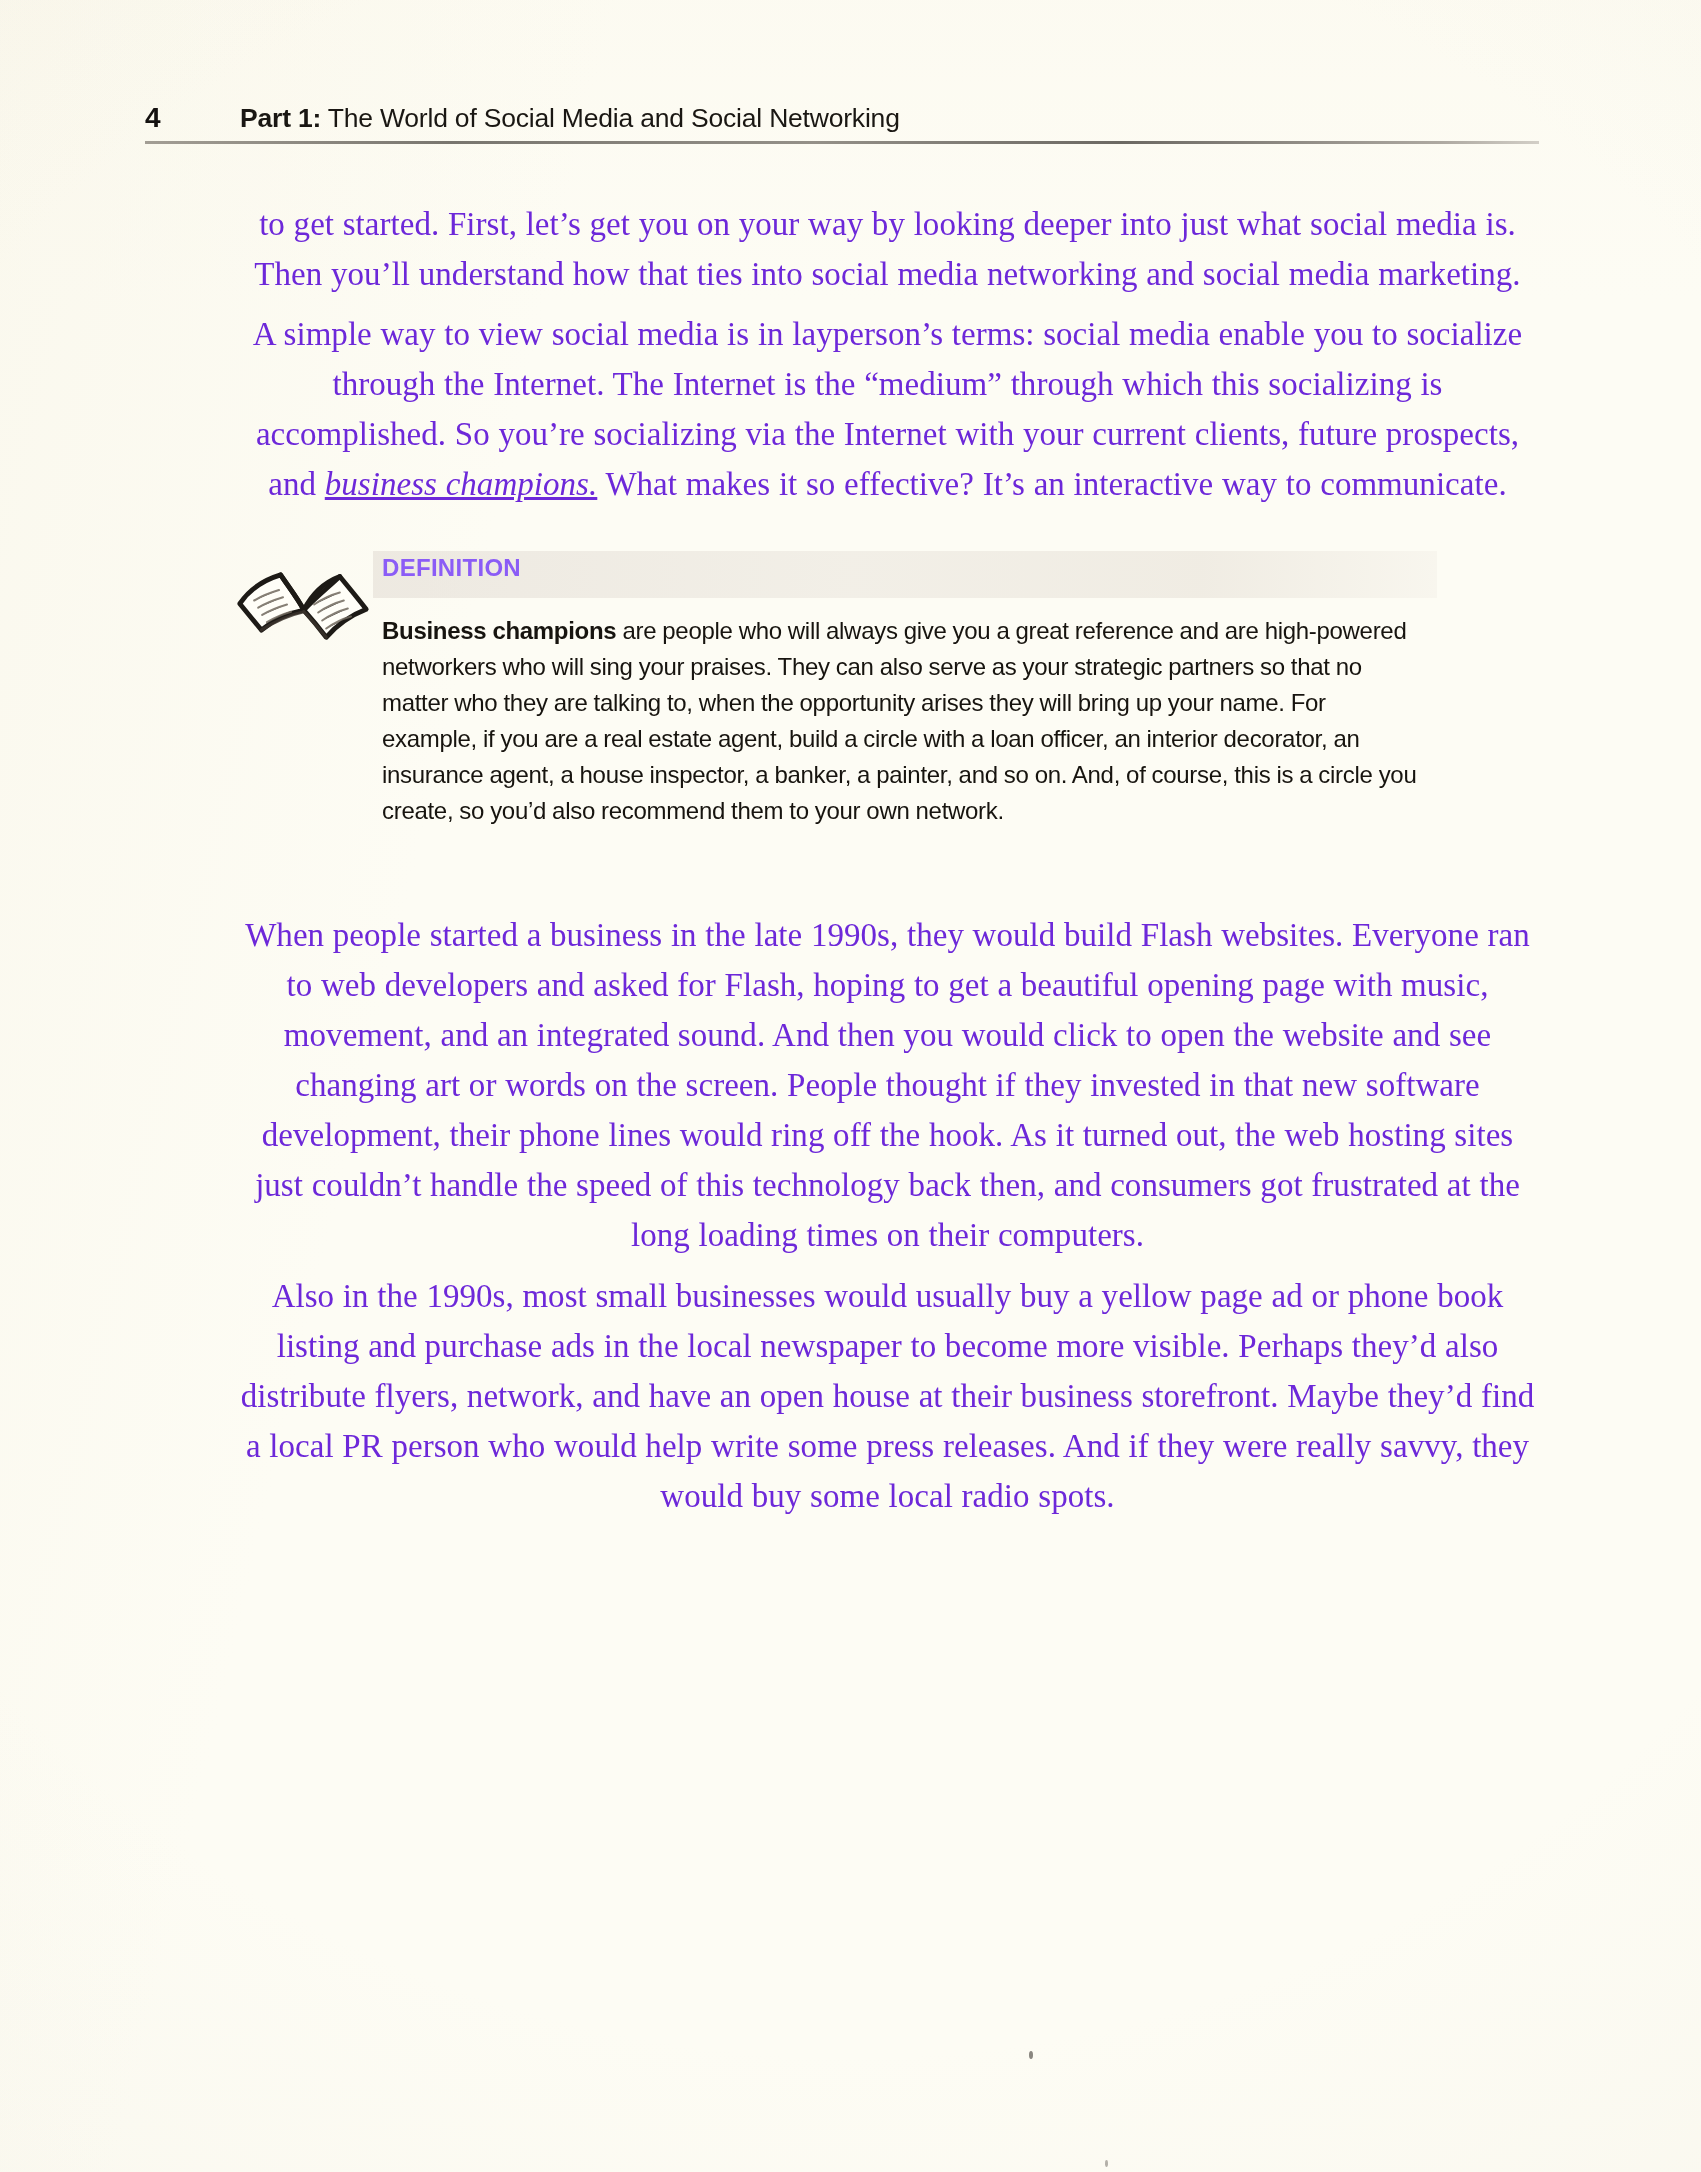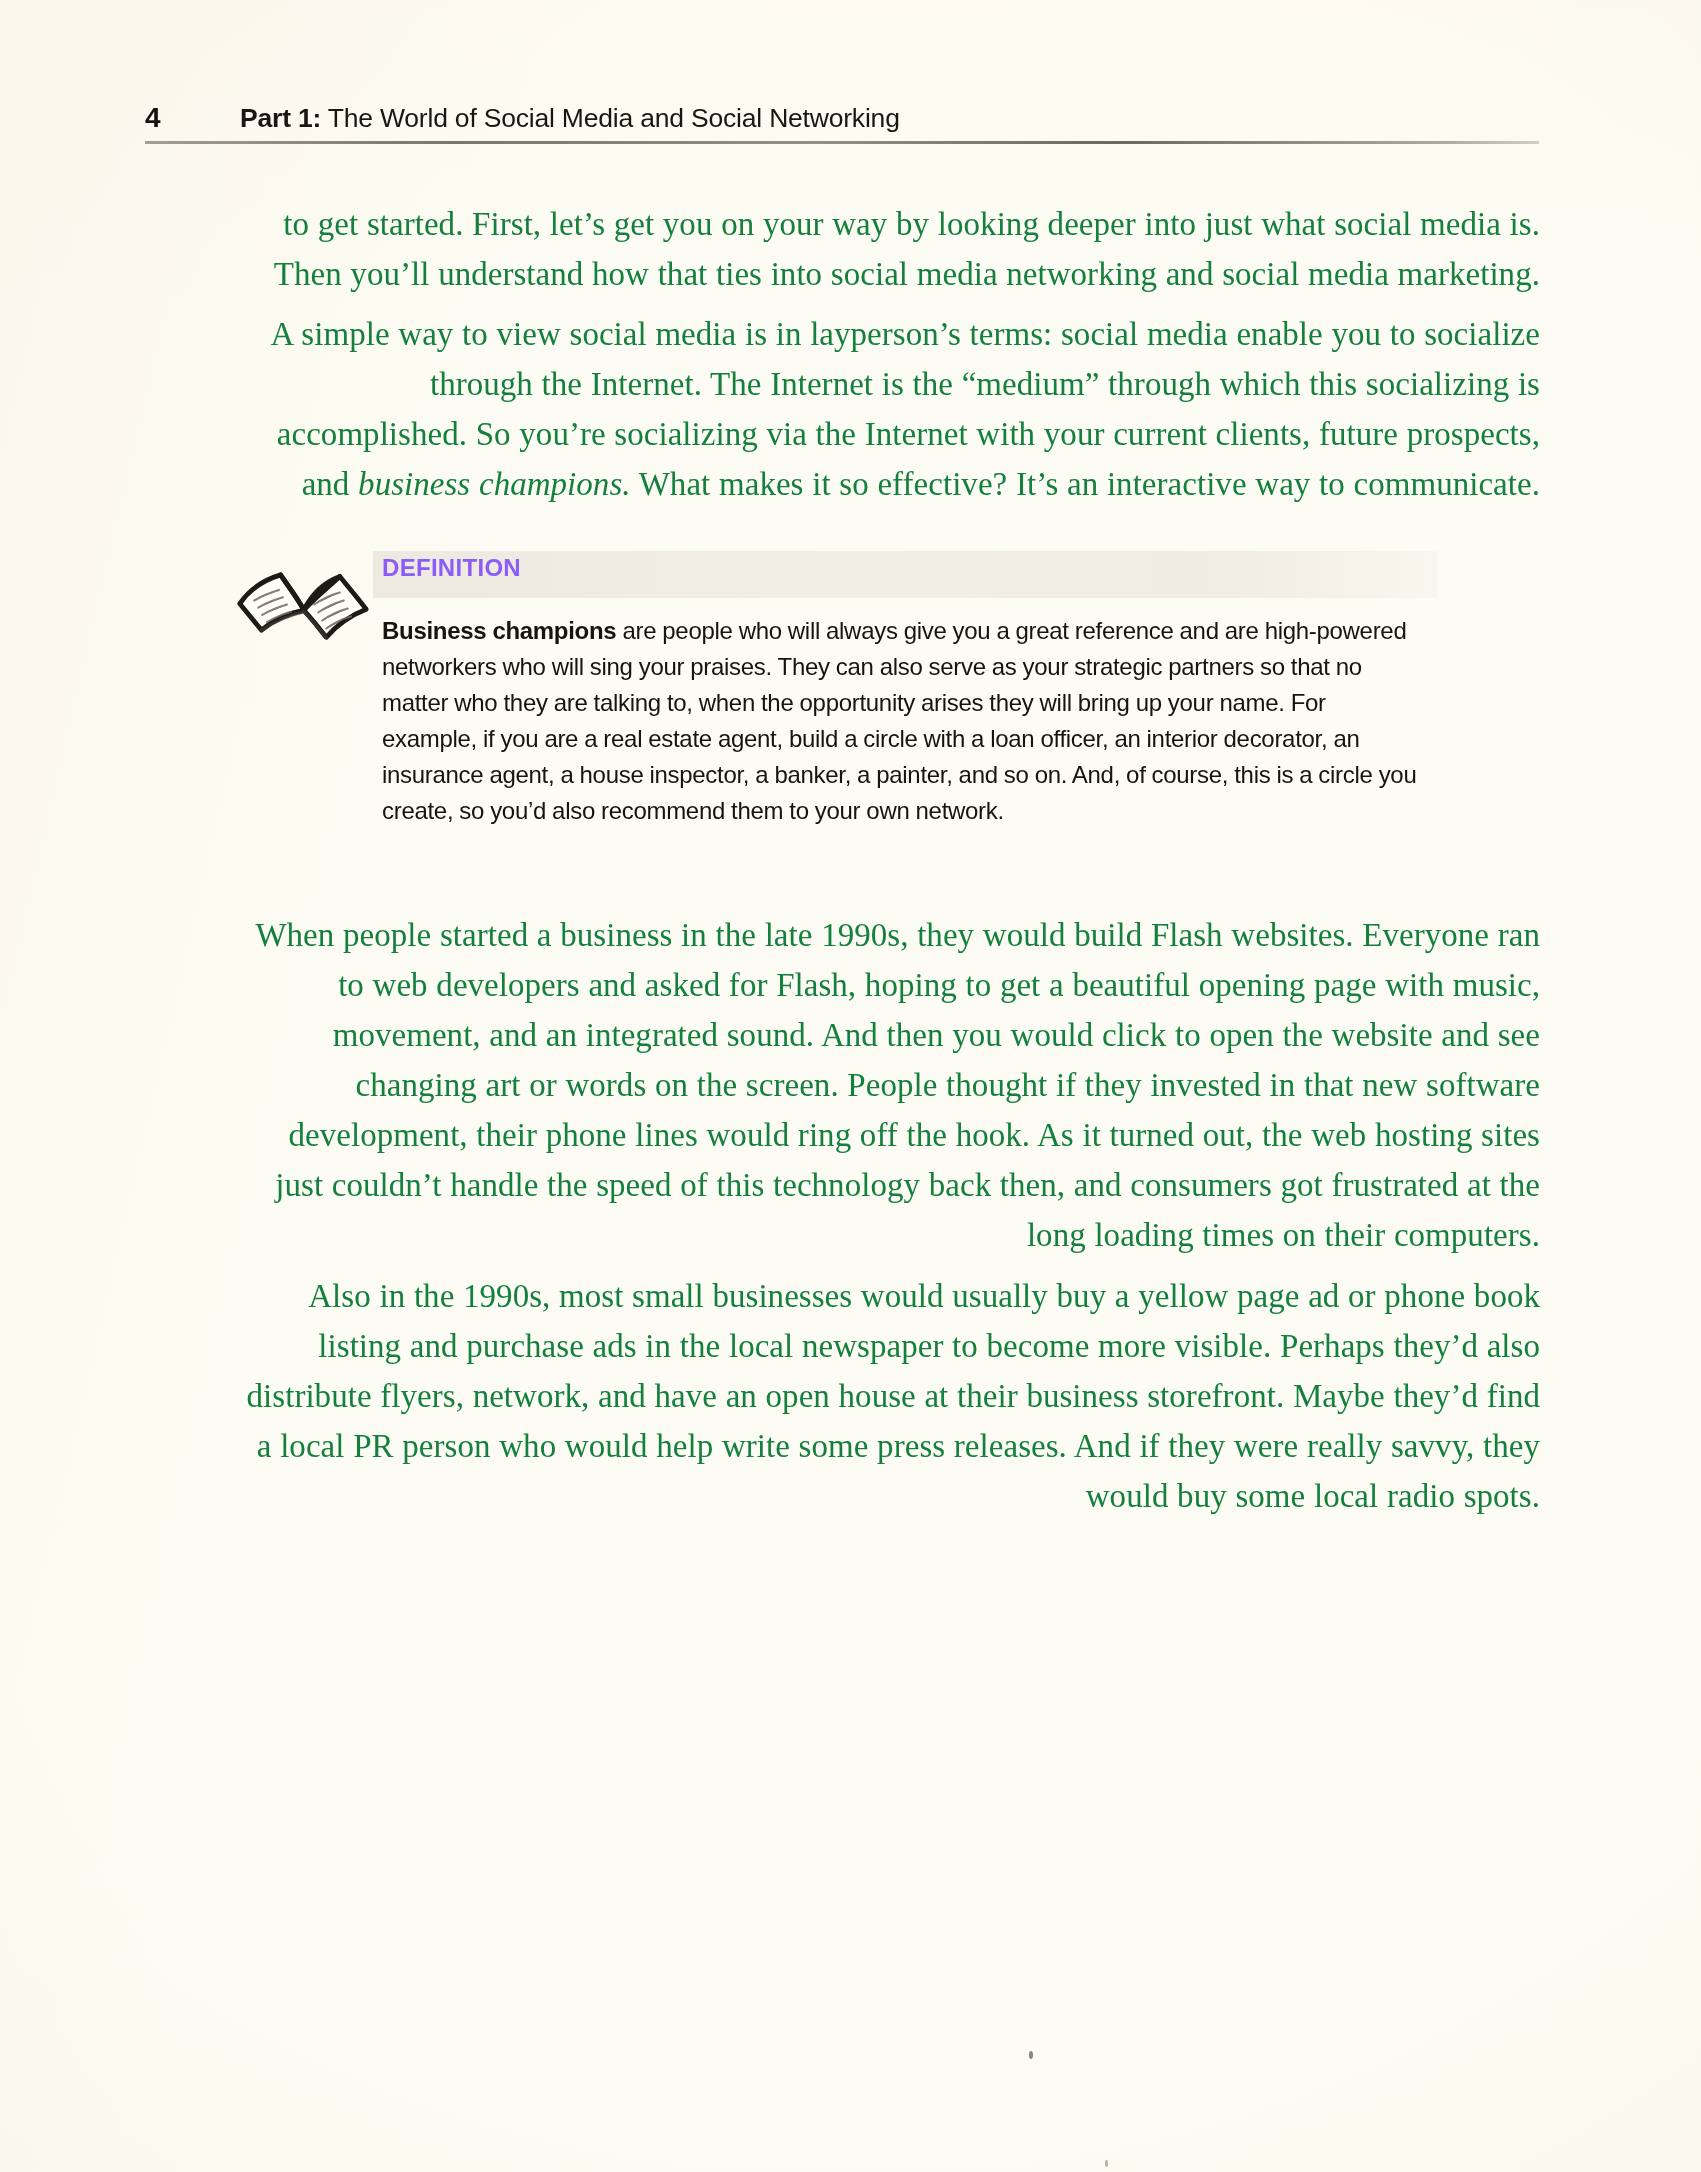--- a/index.html
+++ b/index.html
@@ -75,27 +75,28 @@
     left: 235px;
     top: 199px;
     width: 1305px;
   }
 
   p.body {
     margin: 0 0 10.4px 0;
     font-family: "Liberation Serif", "DejaVu Serif", serif;
     font-size: 33px;
     line-height: 50px;
-    color: #15803d;
-    text-align: right;
+    color: #6d28d9;
+    text-align: center;
     letter-spacing: 0.04px;
     word-spacing: 0.4px;
   }
   p.body em {
     font-style: italic;
+    text-decoration: underline;
   }
 
   
   .definition-block {
     position: relative;
     margin: 37px 0 35px 0;
     min-height: 329px;
   }
   .def-icon {
     position: absolute;

